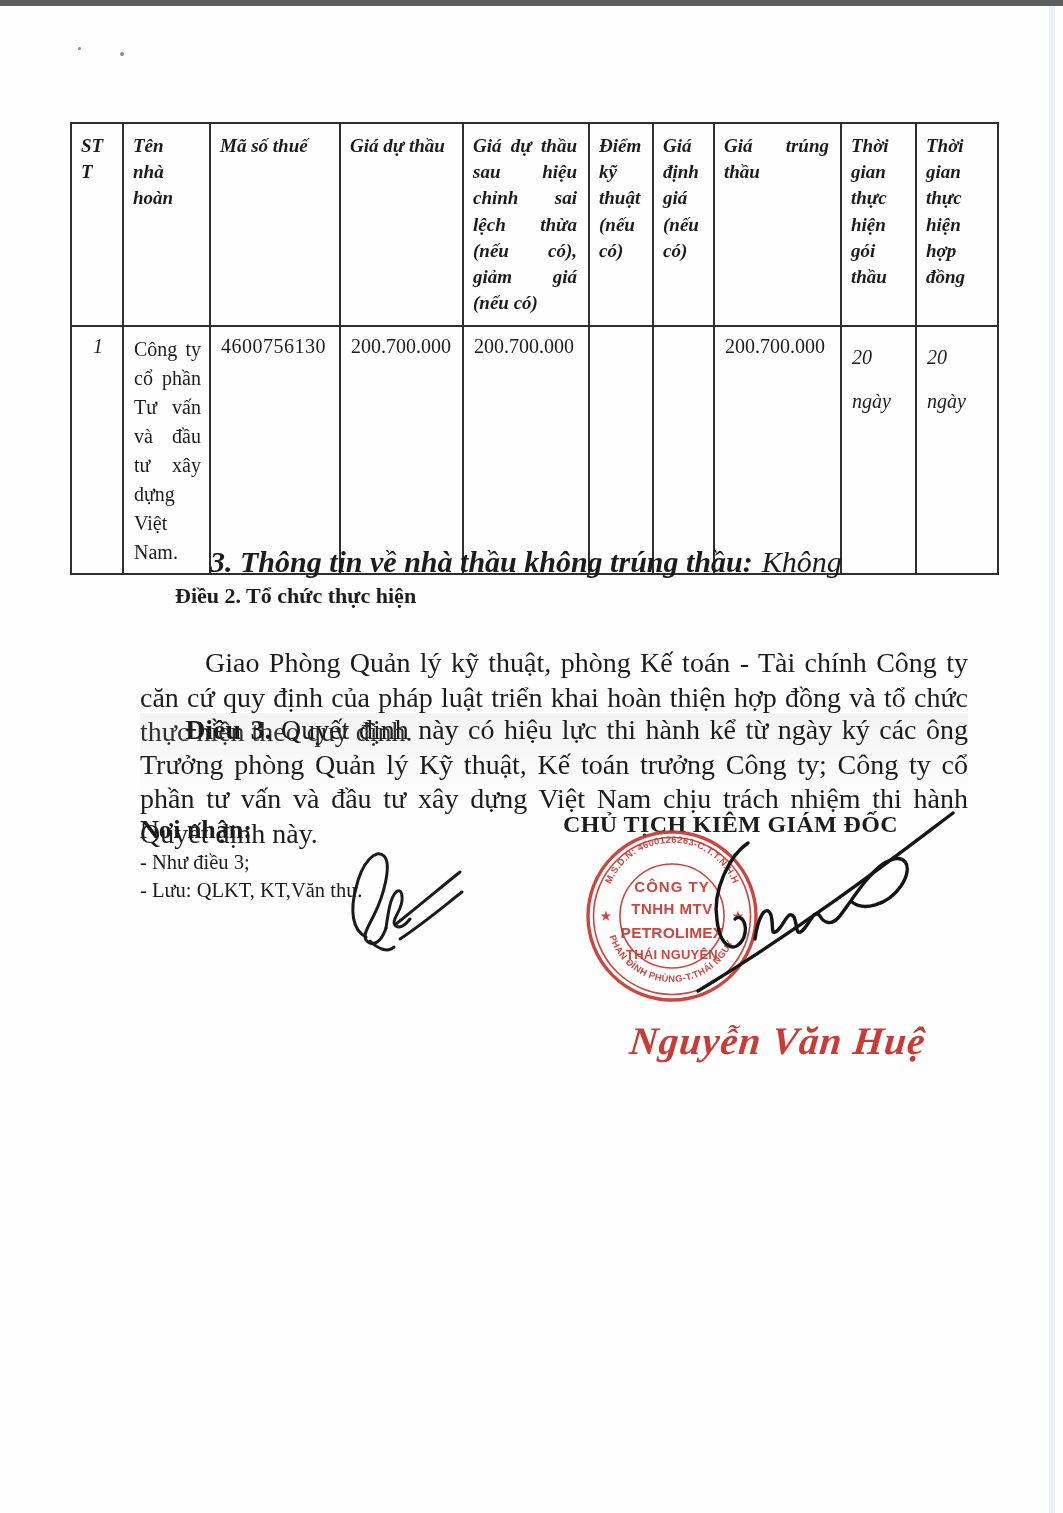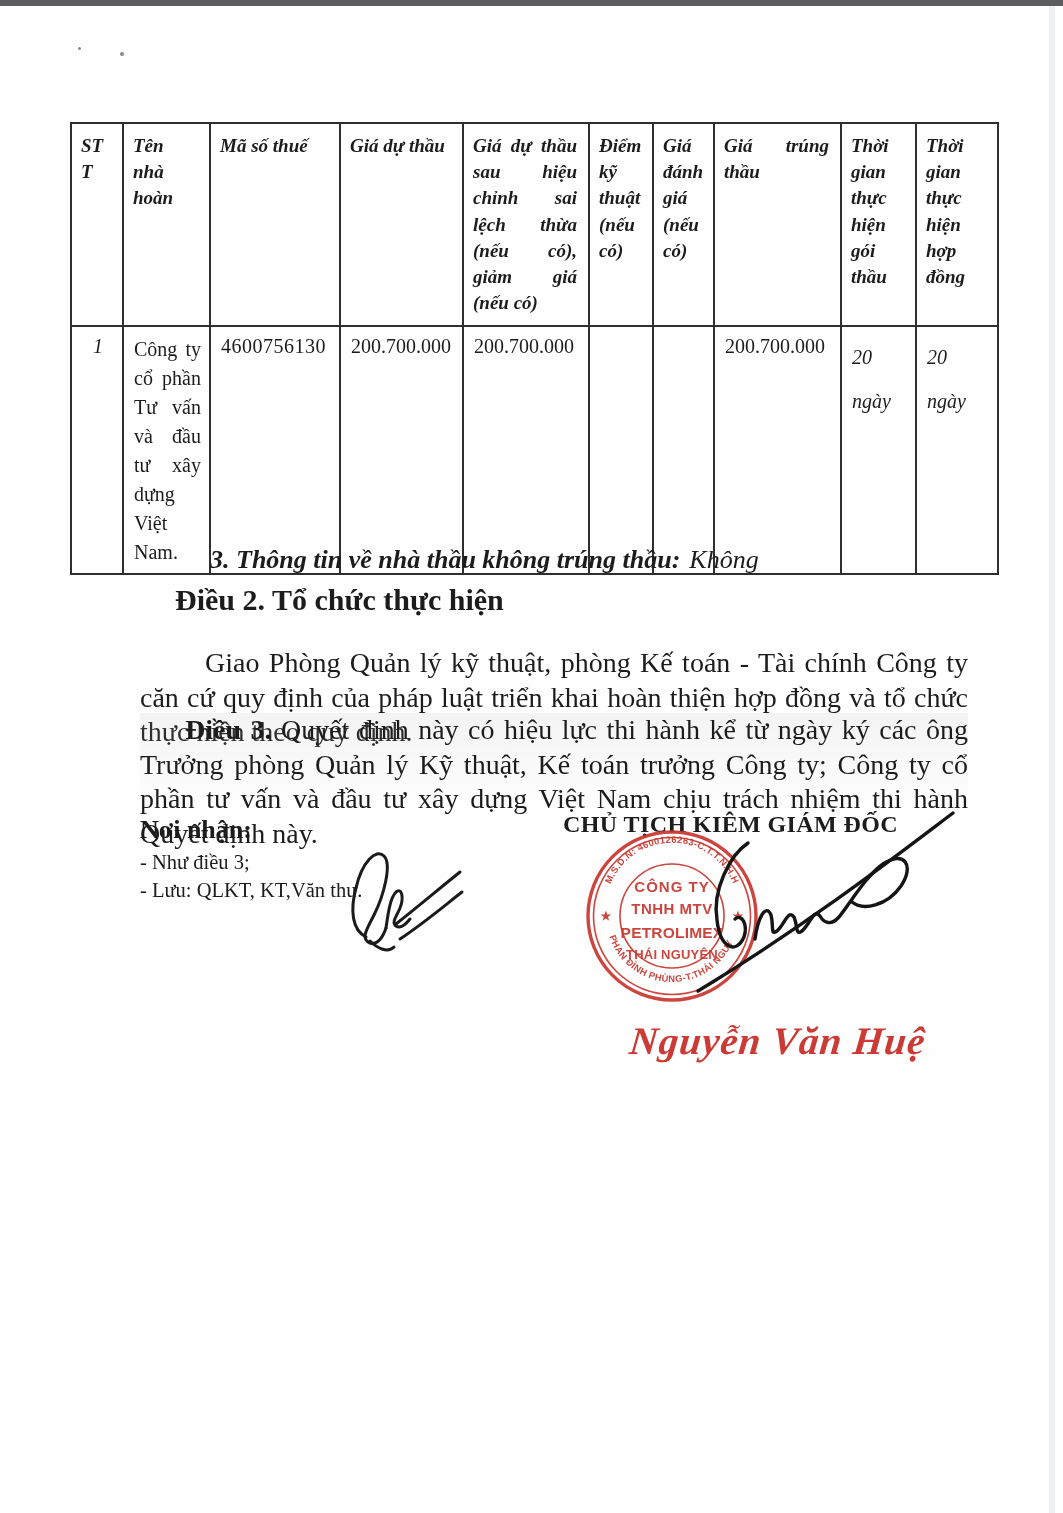--- a/index.html
+++ b/index.html
@@ -29,24 +29,24 @@
   table.bid th.just{text-align:justify;}
   th.hdr-stt span{display:inline-block;max-width:30px;word-break:break-all;}
   table.bid td{font-size:20px;padding:8px 8px 6px 10px;height:225px;}
   td.cell-stt{font-style:italic;text-align:center;padding-top:34px;font-size:20px;}
   td.cell-name{text-align:justify;line-height:29px;padding-top:9px;}
   td.cell-tax{padding-left:13px;letter-spacing:.5px;}
   td.cell-num{padding-left:8px;}
   td.cell-days{font-style:italic;line-height:44px;}
 
   
-  .line-item3{position:absolute;left:210px;top:545px;font-size:26px;}
+  .line-item3{position:absolute;left:210px;top:545px;font-size:30px;}
   .line-item3 .lbl{font-weight:bold;font-style:italic;}
   .line-item3 .val{font-style:italic;margin-left:9px;}
-  .h-article2{position:absolute;left:175px;top:583px;font-size:30px;font-weight:bold;}
+  .h-article2{position:absolute;left:175px;top:583px;font-size:22px;font-weight:bold;}
   .para{
     position:absolute;left:140px;width:828px;font-size:28px;line-height:34.5px;
     text-align:justify;
   }
   .p-article2{top:618px;text-indent:65px;}
   .p-article3{
     top:685px;text-indent:45px;
     background:linear-gradient(180deg,rgba(185,188,192,.16),rgba(255,255,255,0) 68%);
   }
   .p-article3 b{font-weight:bold;}
@@ -90,21 +90,21 @@
     <col style="width:82px">
   </colgroup>
   <tbody>
       <tr>
     <th class="hdr-stt"><span>STT</span></th>
     <th>Tên nhà hoàn</th>
     <th>Mã số thuế</th>
     <th>Giá dự thầu</th>
     <th class="just">Giá dự thầu sau hiệu chỉnh sai lệch thừa (nếu có), giảm giá (nếu có)</th>
     <th>Điểm kỹ thuật (nếu có)</th>
-    <th>Giá đánh giá (nếu có)</th>
+    <th>Giá định giá (nếu có)</th>
     <th class="just">Giá trúng thầu</th>
     <th>Thời gian thực hiện gói thầu</th>
     <th>Thời gian thực hiện hợp đồng</th>
   </tr>
   <tr>
     <td class="cell-stt">1</td>
     <td class="cell-name">Công ty cổ phần Tư vấn và đầu tư xây dựng Việt Nam.</td>
     <td class="cell-tax">4600756130</td>
     <td class="cell-num">200.700.000</td>
     <td class="cell-num">200.700.000</td>

